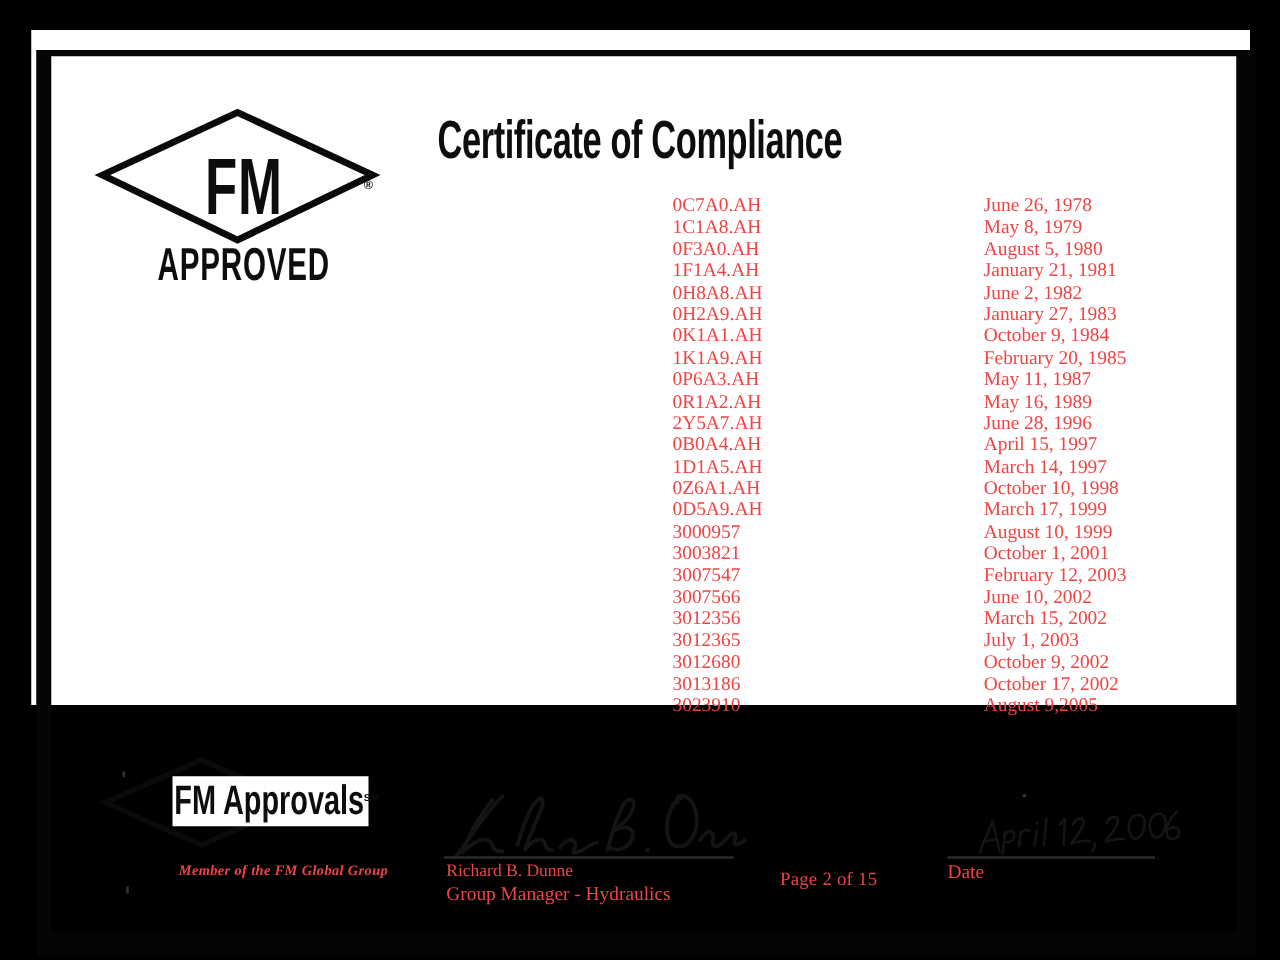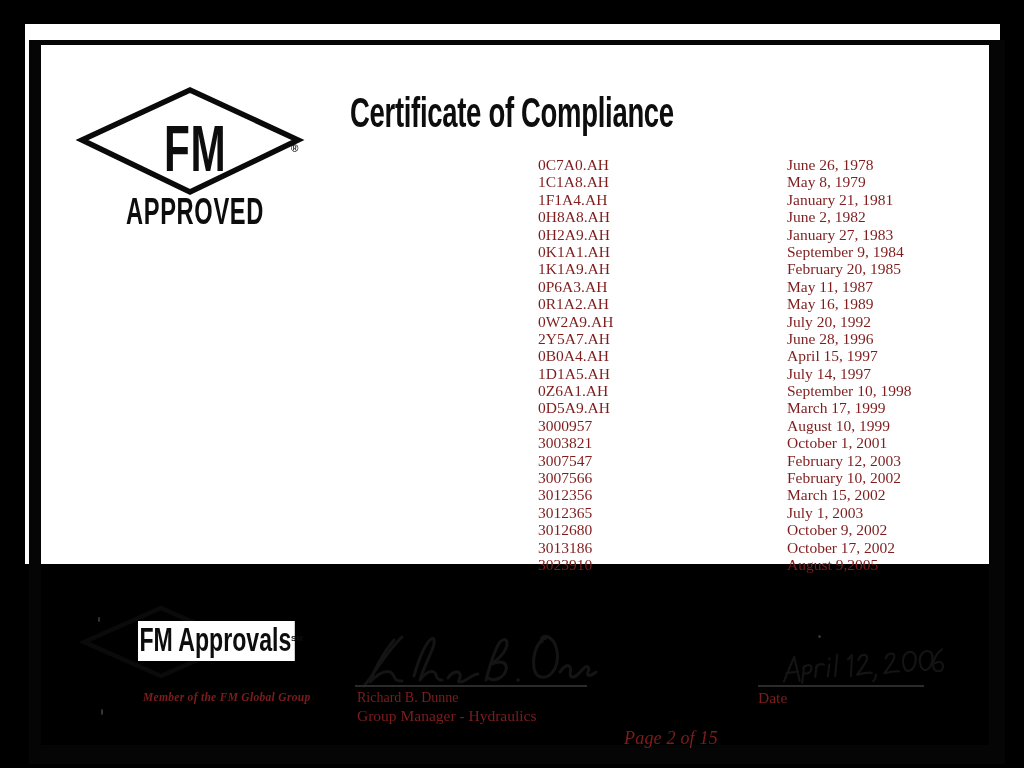--- a/index.html
+++ b/index.html
@@ -11,21 +11,21 @@
     position:absolute;left:25px;top:6px;width:975px;height:540px;
     background:#ffffff;
     margin-top:18px;
   }
   .frame{
     position:absolute;left:4px;top:16px;width:948px;height:700px;
     border-style:solid;border-color:#050505;
     border-width:5px 16px 19px 12px;
   }
   .abs{position:absolute;}
-  .serif{font-family:"Liberation Serif", serif;color:#7f1d1d;}
+  .serif{font-family:"Liberation Serif", serif;color:#ef4444;}
   .condensed{
     font-family:"Liberation Sans", sans-serif;font-weight:bold;color:#0d0d0d;
     white-space:nowrap;transform-origin:left top;display:inline-block;
   }
   .doc-title{left:325px;top:64px;font-size:43px;letter-spacing:-0.5px;transform:scaleX(0.64);}
   .fm-mono{left:139px;top:88px;font-size:64px;transform:scaleX(0.66);letter-spacing:1px;}
   .approved-word{left:101px;top:167px;font-size:37px;transform:scaleX(0.64);letter-spacing:1px;}
   .reg-mark{left:266px;top:119px;font-size:10px;color:#0d0d0d;font-family:"Liberation Sans",sans-serif;font-weight:bold;}
   .fm-approvals{
     left:113px;top:597px;font-size:33px;transform:scaleX(0.70);
@@ -33,21 +33,21 @@
   }
   .sm-mark{left:266px;top:610px;font-size:8px;color:#0d0d0d;font-family:Liberation Sans, sans-serif;font-weight:bold;z-index:4;}
   .tagline{left:118px;top:667px;font-size:11.5px;font-style:italic;font-weight:bold;letter-spacing:0.3px;white-space:nowrap;}
   .records{left:513px;top:132px;width:430px;font-size:15.5px;}
   .record-row{position:relative;height:17.4px;line-height:17.4px;white-space:nowrap;}
   .record-date{position:absolute;left:249px;top:0;}
   .sig-line{background:#2b2b2b;height:2px;}
   .sig-name{left:332px;top:666px;font-size:14px;}
   .sig-role{left:332px;top:683px;font-size:15.5px;}
   .date-label{left:733px;top:665px;font-size:15.5px;}
-  .footer{left:599px;top:704px;font-size:18px;letter-spacing:0.2px;font-style:italic;}
+  .footer{left:599px;top:672px;font-size:15px;letter-spacing:0.2px;}
   .noise{position:absolute;background:#333;border-radius:50%;}
   svg{display:block;}
 </style>
 </head>
 <body>
 
 <div class="paper">
 
   <div class="frame"></div>
 
@@ -65,80 +65,80 @@
       <div class="record-row">
         <span class="record-id">0C7A0.AH</span>
         <span class="record-date">June 26, 1978</span>
       </div>
 
       <div class="record-row">
         <span class="record-id">1C1A8.AH</span>
         <span class="record-date">May 8, 1979</span>
       </div>
 
+      <div class="record-row">
+        <span class="record-id">0F3A0.AH</span>
+        <span class="record-date">August 5, 1980</span>
+      </div>
 
       <div class="record-row">
         <span class="record-id">1F1A4.AH</span>
         <span class="record-date">January 21, 1981</span>
       </div>
 
       <div class="record-row">
         <span class="record-id">0H8A8.AH</span>
         <span class="record-date">June 2, 1982</span>
       </div>
 
       <div class="record-row">
         <span class="record-id">0H2A9.AH</span>
         <span class="record-date">January 27, 1983</span>
       </div>
 
       <div class="record-row">
         <span class="record-id">0K1A1.AH</span>
-        <span class="record-date">September 9, 1984</span>
+        <span class="record-date">October 9, 1984</span>
       </div>
 
       <div class="record-row">
         <span class="record-id">1K1A9.AH</span>
         <span class="record-date">February 20, 1985</span>
       </div>
 
       <div class="record-row">
         <span class="record-id">0P6A3.AH</span>
         <span class="record-date">May 11, 1987</span>
       </div>
 
       <div class="record-row">
         <span class="record-id">0R1A2.AH</span>
         <span class="record-date">May 16, 1989</span>
       </div>
 
-      <div class="record-row">
-        <span class="record-id">0W2A9.AH</span>
-        <span class="record-date">July 20, 1992</span>
-      </div>
 
 
       <div class="record-row">
         <span class="record-id">2Y5A7.AH</span>
         <span class="record-date">June 28, 1996</span>
       </div>
 
       <div class="record-row">
         <span class="record-id">0B0A4.AH</span>
         <span class="record-date">April 15, 1997</span>
       </div>
 
       <div class="record-row">
         <span class="record-id">1D1A5.AH</span>
-        <span class="record-date">July 14, 1997</span>
+        <span class="record-date">March 14, 1997</span>
       </div>
 
       <div class="record-row">
         <span class="record-id">0Z6A1.AH</span>
-        <span class="record-date">September 10, 1998</span>
+        <span class="record-date">October 10, 1998</span>
       </div>
 
       <div class="record-row">
         <span class="record-id">0D5A9.AH</span>
         <span class="record-date">March 17, 1999</span>
       </div>
 
       <div class="record-row">
         <span class="record-id">3000957</span>
         <span class="record-date">August 10, 1999</span>
@@ -149,21 +149,21 @@
         <span class="record-date">October 1, 2001</span>
       </div>
 
       <div class="record-row">
         <span class="record-id">3007547</span>
         <span class="record-date">February 12, 2003</span>
       </div>
 
       <div class="record-row">
         <span class="record-id">3007566</span>
-        <span class="record-date">February 10, 2002</span>
+        <span class="record-date">June 10, 2002</span>
       </div>
 
       <div class="record-row">
         <span class="record-id">3012356</span>
         <span class="record-date">March 15, 2002</span>
       </div>
 
       <div class="record-row">
         <span class="record-id">3012365</span>
         <span class="record-date">July 1, 2003</span>

